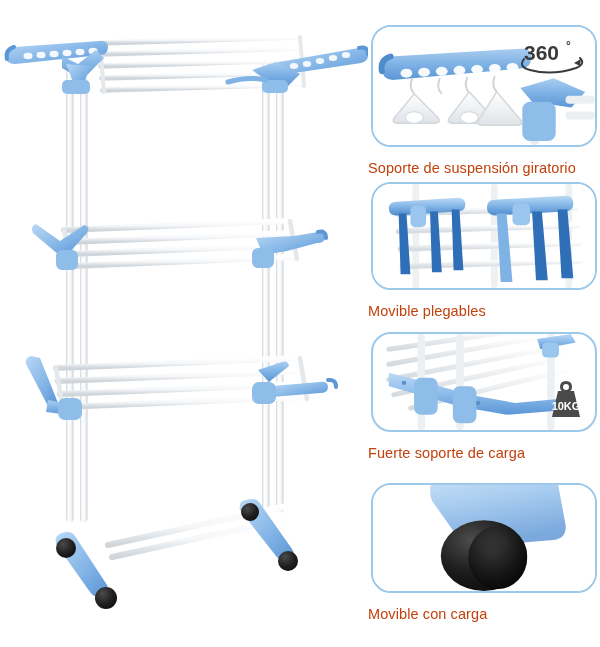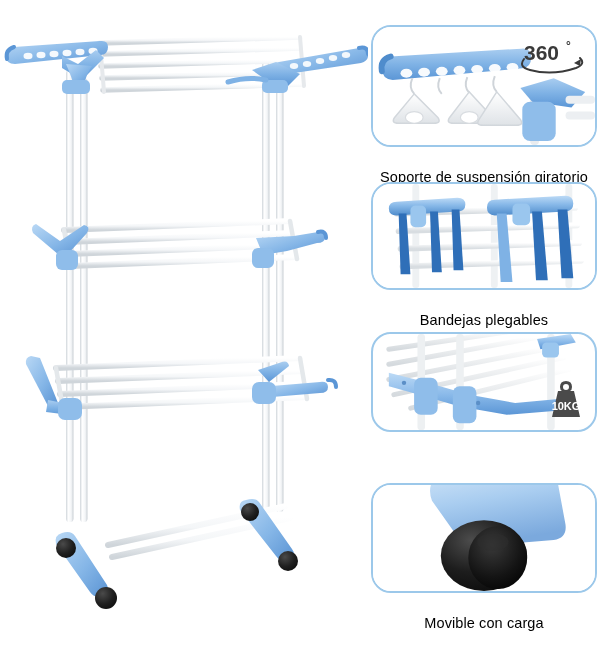--- a/index.html
+++ b/index.html
@@ -40,26 +40,25 @@
     margin: 0 3px;
     height: 122px;
     border: 2px solid #9cc8ea;
     border-radius: 20px;
     background: #ffffff;
     overflow: hidden;
     box-sizing: border-box;
   }
   .feature-frame svg { display: block; width: 100%; height: 100%; }
   .feature-caption {
-    text-align: center;
     font-size: 14.5px;
-    color: #000000;
+    color: #c2410c;
     letter-spacing: .1px;
     line-height: 22px;
-    padding-top: 19px;
+    padding-top: 10px;
     white-space: nowrap;
   }
 
   
   .badge-360 {
     position: absolute;
     right: 9px; top: 8px;
     width: 70px; height: 40px;
     pointer-events: none;
   }
@@ -325,21 +324,21 @@
 
         <g>
           <path d="M124 16 L196 12 q8 0 8 8 q0 8 -8 8 l-72 4 q-8 0 -8 -8 q0 -8 8 -8 Z" fill="url(#f2blue)"></path>
           <path d="M126 30 l10 0 l6 70 l-12 0 Z" fill="#7fb2e5"></path>
           <path d="M162 28 l10 0 l6 70 l-12 0 Z" fill="#2f6fb8"></path>
           <path d="M188 26 l10 0 l6 70 l-12 0 Z" fill="#2f6fb8"></path>
           <rect x="142" y="20" width="18" height="22" rx="5" fill="#9ac6ee"></rect>
         </g>
       </svg>
     </div>
-    <div class="feature-caption">Bandejas plegables</div>
+    <div class="feature-caption">Movible plegables</div>
   </div>
 
   <div class="feature-block" style="top:332px">
     <div class="feature-frame" style="height:100px">
       <svg viewBox="0 0 226 114" xmlns="http://www.w3.org/2000/svg">
         <defs>
           <linearGradient id="f3blue" x1="0" y1="0" x2="0" y2="1">
             <stop offset="0" stop-color="#bcdaf6"></stop>
             <stop offset="0.5" stop-color="#8cbbea"></stop>
             <stop offset="1" stop-color="#5b96d6"></stop>
@@ -375,20 +374,21 @@
         <rect x="182" y="10" width="20" height="18" rx="5" fill="#9ac6ee"></rect>
       </svg>
       <div class="badge-weight">
         <svg viewBox="0 0 46 46" xmlns="http://www.w3.org/2000/svg">
           <path d="M23 5 q-6 0 -6 6 q0 3 2 4 l-4 0 L9 41 l28 0 l-6 -26 l-4 0 q2 -1 2 -4 q0 -6 -6 -6 Z
                    M23 8 q3 0 3 3 q0 3 -3 3 q-3 0 -3 -3 q0 -3 3 -3 Z" fill="#4a4a4a"></path>
           <text x="23" y="34" text-anchor="middle" font-family="Liberation Sans, sans-serif" font-size="11" font-weight="700" fill="#ffffff">10KG</text>
         </svg>
       </div>
     </div>
+    <div class="feature-caption">Fuerte soporte de carga</div>
   </div>
 
   <div class="feature-block" style="top:483px">
     <div class="feature-frame" style="height:110px">
       <svg viewBox="0 0 226 108" xmlns="http://www.w3.org/2000/svg">
         <defs>
           <linearGradient id="f4blue" x1="0" y1="0" x2="0.3" y2="1">
             <stop offset="0" stop-color="#cfe4f8"></stop>
             <stop offset="0.45" stop-color="#a9cdf0"></stop>
             <stop offset="1" stop-color="#7ba9dd"></stop>

